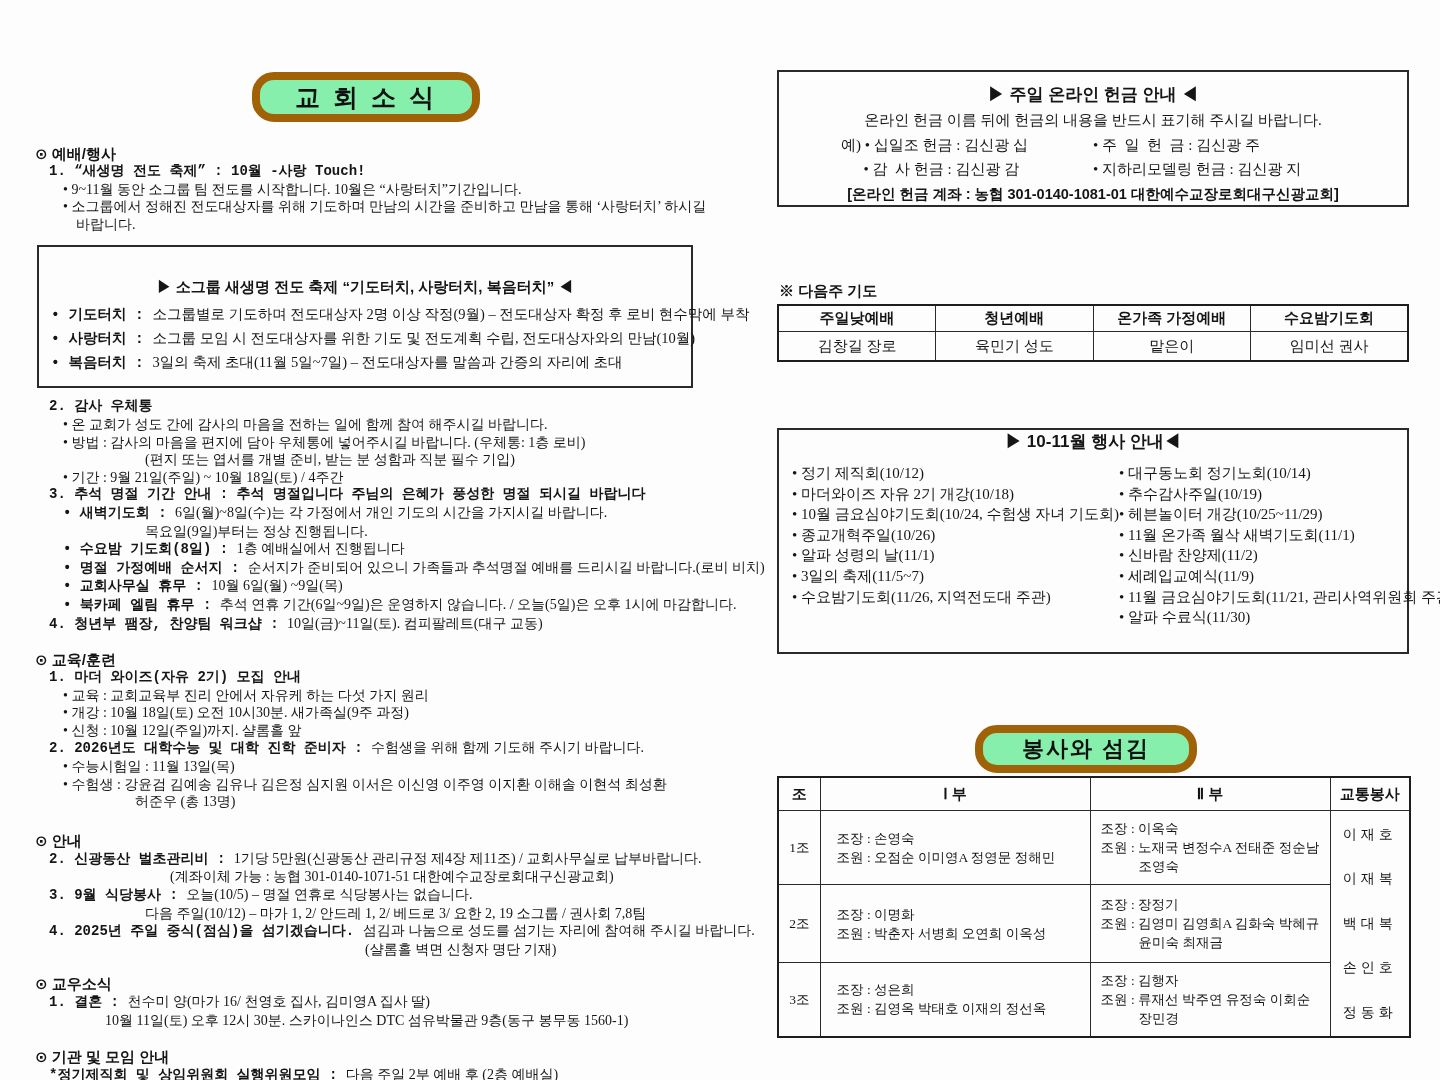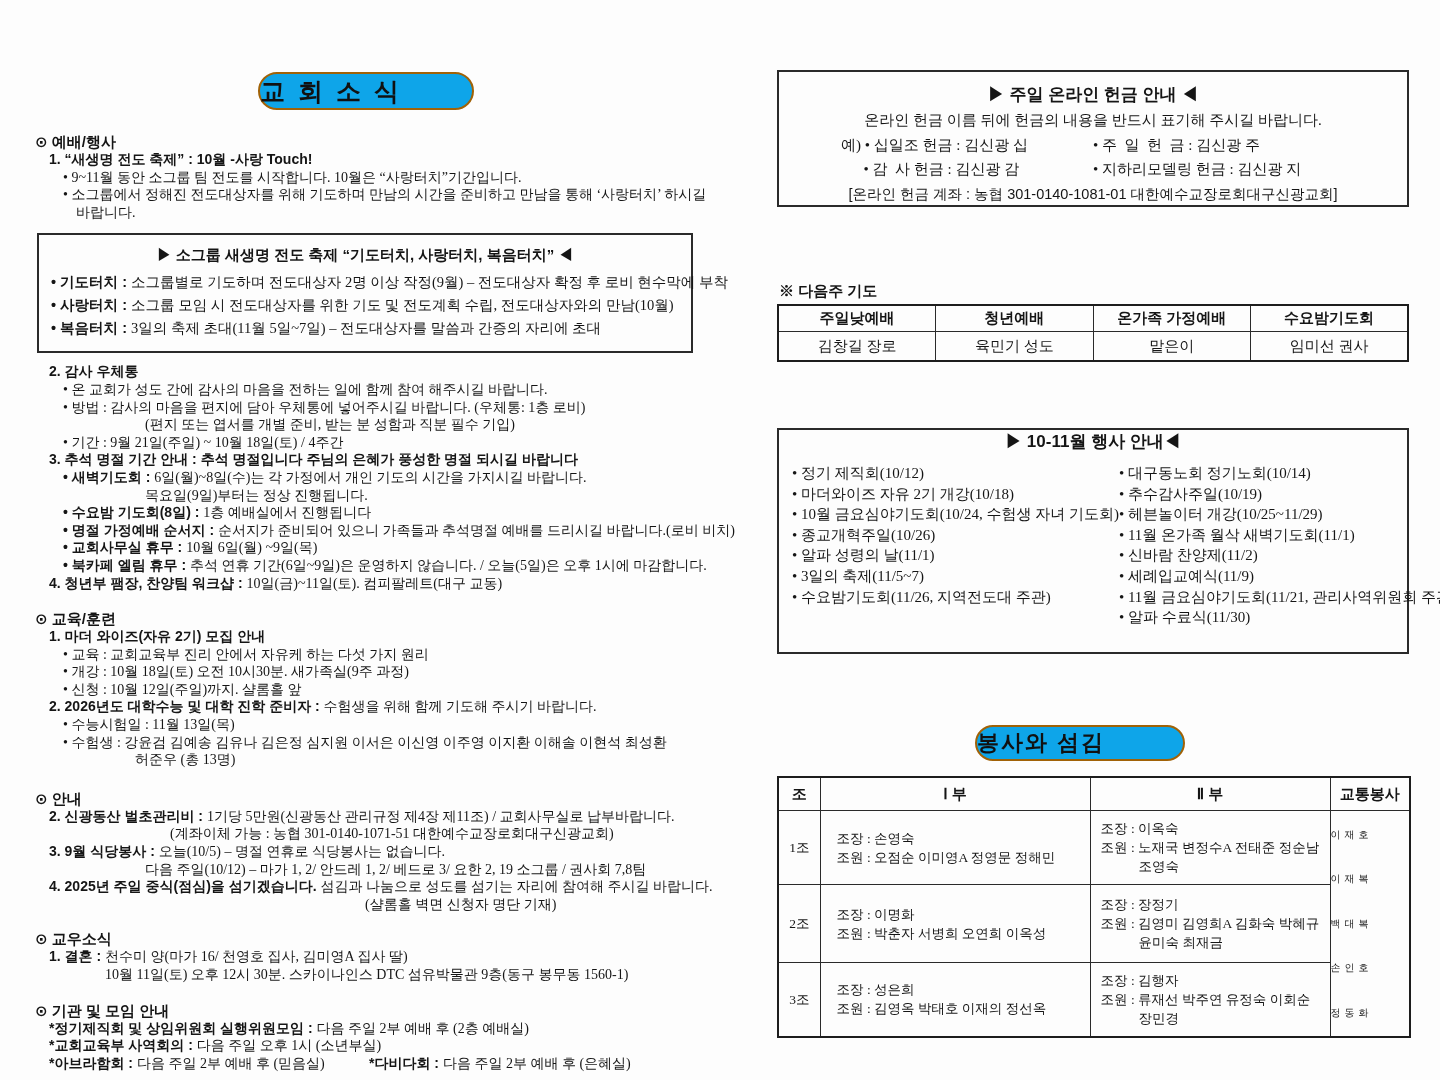--- a/index.html
+++ b/index.html
@@ -3,64 +3,64 @@
 <meta charset="utf-8">
 <style>
   html,body{margin:0;padding:0;}
   body{
     width:1440px;height:1080px;overflow:hidden;background:#fdfdfd;color:#151515;
     font-family:"Liberation Serif","DejaVu Serif",serif;position:relative;
   }
   
   .left-col{position:absolute;left:35px;top:64px;width:662px;}
   .pill{
-    border:2px solid #a16207;background:#0ea5e9;border-radius:22px;text-align:left;
+    border:8px solid #a16207;background:#86efac;border-radius:22px;text-align:center;
     font-family:"Liberation Sans","DejaVu Sans",sans-serif;font-weight:bold;color:#111;
   }
   .pill-main{width:212px;height:34px;line-height:34px;margin:8px auto 22px auto;font-size:25px;letter-spacing:3px;}
   .h{font-family:"Liberation Sans","DejaVu Sans",sans-serif;font-weight:bold;font-size:15px;line-height:19px;margin-top:17px;}
   .ln{font-size:14px;line-height:17.6px;white-space:nowrap;}
-  .bl{font-family:Liberation Sans, sans-serif;font-weight:bold;}
+  .bl{font-family:Liberation Mono, monospace;font-weight:bold;}
   .num{margin-left:14px;}
   .bu{margin-left:28px;}
   .wrap{white-space:normal;padding-left:13px;text-indent:-13px;width:640px;}
   .c70{margin-left:70px}.c100{margin-left:100px}
   .c110{margin-left:110px}.c135{margin-left:135px}.c330{margin-left:330px}
   .touchbox{border:2px solid #2a2a2a;margin:12px 4px 10px 2px;padding:9px 12px 11px 12px;}
-  .tb-title{text-align:center;font-family:"Liberation Sans",sans-serif;font-weight:bold;font-size:15px;line-height:22px;margin-bottom:5px;}
+  .tb-title{text-align:center;font-family:"Liberation Sans",sans-serif;font-weight:bold;font-size:15px;line-height:22px;margin-bottom:5px;margin-top:20px;}
   .tb-ln{font-size:14.5px;line-height:23px;white-space:nowrap;}
   .g2{display:flex;}
   .g2 .gc1{width:320px;}
   
   .right-col{position:absolute;left:777px;top:70px;width:632px;height:990px;}
   .obox{position:absolute;top:0;left:0;width:632px;height:137px;border:2px solid #2a2a2a;box-sizing:border-box;padding-top:11px;}
   .obox-title{text-align:center;font-family:"Liberation Sans",sans-serif;font-weight:bold;font-size:17px;line-height:24px;}
   .obox-desc{text-align:center;font-size:15px;line-height:26px;}
   .obox-ex{display:grid;grid-template-columns:252px auto;padding-left:62px;font-size:15px;line-height:24px;}
-  .obox-account{text-align:center;font-family:"Liberation Sans",sans-serif;font-weight:normal;font-size:14.5px;line-height:27px;}
+  .obox-account{text-align:center;font-family:"Liberation Sans",sans-serif;font-weight:bold;font-size:14.5px;line-height:27px;}
   .prayer-label{position:absolute;top:212px;left:2px;font-family:"Liberation Sans",sans-serif;font-weight:bold;font-size:15px;}
   table{border-collapse:collapse;}
   .t1{position:absolute;top:234px;left:0;width:632px;border:2.5px solid #1d1d1d;table-layout:fixed;}
   .t1 th{border:1.5px solid #2a2a2a;font-family:"Liberation Sans",sans-serif;font-size:15px;height:23px;}
   .t1 td{border:1.5px solid #2a2a2a;font-size:15px;text-align:center;height:26px;}
   .ebox{position:absolute;top:358px;left:0;width:632px;height:226px;border:2px solid #2a2a2a;box-sizing:border-box;}
   .ebox-title{text-align:center;font-family:"Liberation Sans",sans-serif;font-weight:bold;font-size:17px;line-height:24px;margin-bottom:9px;}
   .ebox-cols{display:flex;padding-left:13px;}
   .ecol1{width:330px;}
   .eitem{font-size:15px;line-height:20.6px;white-space:nowrap;}
   .pill-serving{position:absolute;top:655px;left:198px;width:206px;height:32px;line-height:32px;font-size:22px;letter-spacing:2px;}
   .t2{position:absolute;top:706px;left:0;width:632px;border:2.5px solid #1d1d1d;table-layout:fixed;}
   .t2 th{border:1.5px solid #2a2a2a;font-family:"Liberation Sans",sans-serif;font-size:15px;height:30px;}
   .t2 td{border:1.5px solid #2a2a2a;font-size:13.5px;line-height:19px;vertical-align:middle;}
   .jo{text-align:center;font-size:14px;margin-top:44px;}
   .pcell{padding:6px 4px 6px 16px;}
   .pcell2{padding:6px 4px 6px 10px;}
   .hang{padding-left:38px;text-indent:-38px;white-space:normal;}
   .tcell{padding:0;}
-  .twrap{display:flex;flex-direction:column;justify-content:space-around;height:222px;font-size:10px;letter-spacing:4px;}
+  .twrap{display:flex;flex-direction:column;justify-content:space-around;align-items:center;height:222px;font-size:14px;letter-spacing:4px;}
 </style>
 </head>
 <body>
 
 <section class="left-col">
 
   <div class="pill pill-main">교 회 소 식</div>
 
   <div class="h" style="margin-top:0;">⊙ 예배/행사</div>
   <div class="ln num bl">1. “새생명 전도 축제” : 10월 -사랑 Touch!</div>

